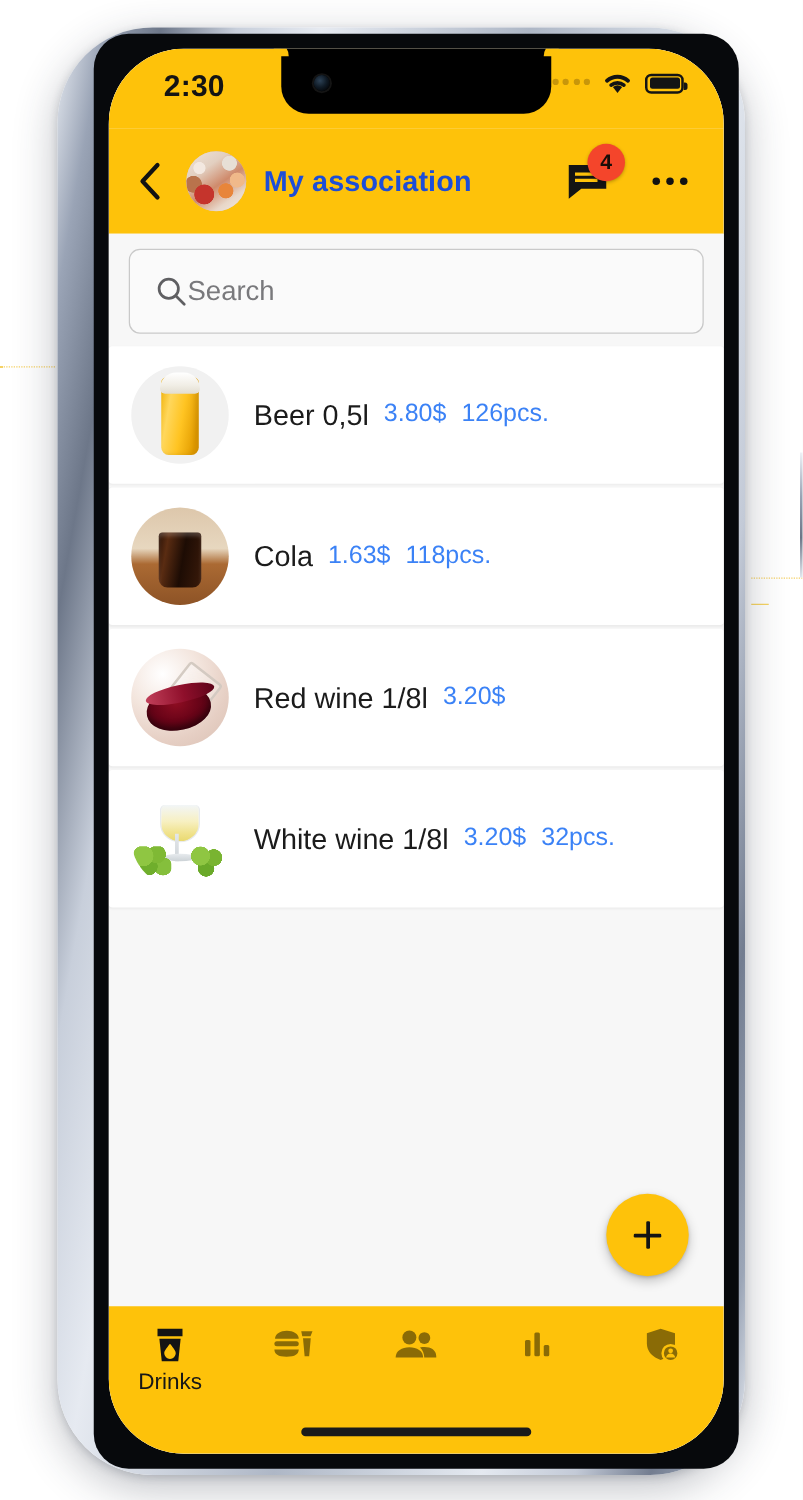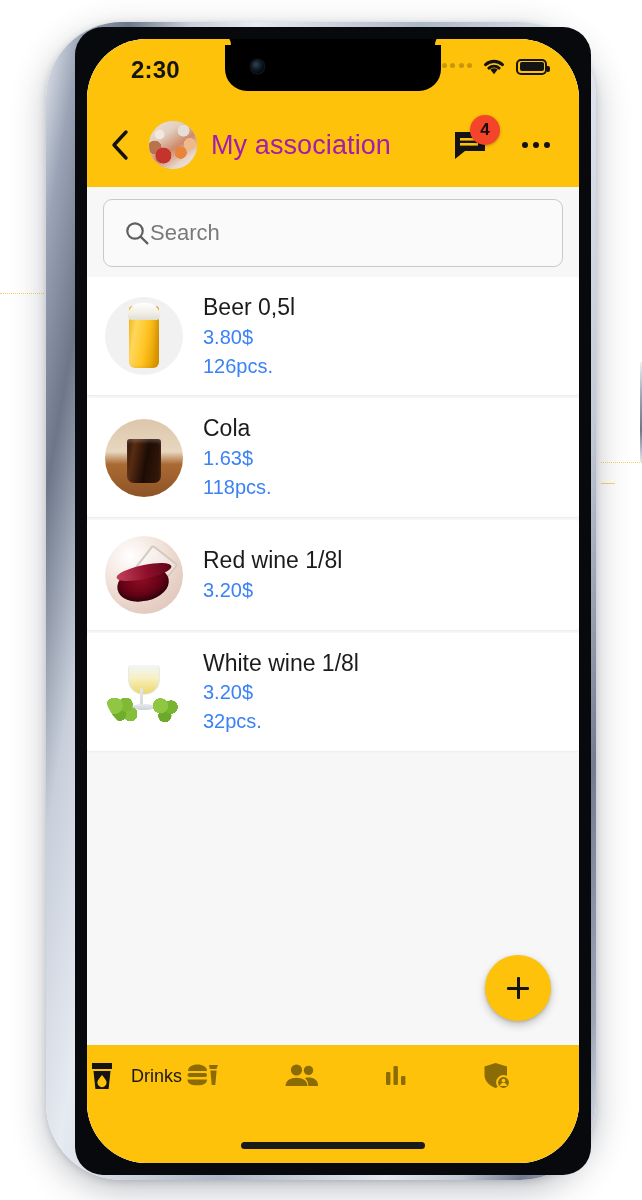--- a/index.html
+++ b/index.html
@@ -150,21 +150,21 @@
       radial-gradient(circle at 22% 28%, #f3e8e0 0 9%, transparent 10%),
       radial-gradient(circle at 72% 20%, #e7dfd6 0 11%, transparent 12%),
       radial-gradient(circle at 30% 72%, #c5342c 0 16%, transparent 17%),
       radial-gradient(circle at 66% 66%, #e8853a 0 13%, transparent 14%),
       radial-gradient(circle at 85% 48%, #f0b98a 0 12%, transparent 13%),
       radial-gradient(circle at 12% 55%, #b9734c 0 13%, transparent 14%),
       linear-gradient(145deg,#efe4da 0%,#e2cfc0 30%,#cf8a6b 55%,#e8d7c9 78%,#f5ece4 100%);
   }
   .appbar-title {
     flex: 1 1 auto;
-    font-size: 27px; font-weight: normal; color: #a21caf;
+    font-size: 23px; font-weight: bold; color: #1d4ed8;
     letter-spacing: .1px;
     white-space: nowrap;
   }
   .chat-btn { position: relative; width: 38px; height: 38px; flex:0 0 auto;
     display:flex; align-items:center; justify-content:center; cursor:pointer; margin-right: 16px;}
   .chat-badge {
     position: absolute; right: -11px; top: -11px;
     min-width: 30px; height: 30px; border-radius: 50%;
     background: #F4452B; color: #1a0d08;
     font-size: 17px; font-weight: bold;
@@ -211,21 +211,21 @@
     min-height: 110px;
     cursor: pointer;
     border-radius: 3px;
     box-shadow: 0 1px 2px rgba(0,0,0,0.05);
   }
   .thumb {
     width: 78px; height: 78px; border-radius: 50%;
     flex: 0 0 auto; overflow: hidden; position: relative;
     background: #f1f1f1;
   }
-  .card-text { display: flex; flex-direction: column; gap: 2px; min-width:0; }
+  .card-text { display: flex; flex-direction: row; gap: 12px; min-width:0; }
   .card-title { font-size: 23px; color: #1b1b1b; line-height: 1.25; }
   .card-sub { font-size: 20px; color: #3b82f6; line-height: 1.34; }
 
   
   .th-beer { background: #f1f1f1; }
   .th-beer .glass {
     position:absolute; left:50%; top:11%; transform:translateX(-50%);
     width: 30px; height: 62px; border-radius: 4px 4px 6px 6px;
     background: linear-gradient(100deg,#f2b300 0%,#ffd34d 22%,#ffc21e 55%,#e8a000 85%,#f6c githubs 100%);
     background: linear-gradient(100deg,#efae00 0%,#ffd75c 25%,#ffc422 55%,#e39d00 88%);
@@ -318,21 +318,21 @@
   .bottomnav {
     flex: 0 0 auto;
     height: 118px;
     background: #FEC20A;
     display: flex; align-items: flex-start;
     padding-top: 12px;
     position: relative;
   }
   .nav-item {
     flex: 1 1 0;
-    display: flex; flex-direction: row; align-items: center; gap: 14px;
+    display: flex; flex-direction: column; align-items: center; gap: 3px;
     cursor: pointer;
     padding-top: 2px;
   }
   .nav-label { font-size: 18px; color: #171717; line-height: 1; }
   .nav-ico { height: 34px; display:flex; align-items:center; justify-content:center; }
   .home-indicator {
     position: absolute; left: 50%; transform: translateX(-50%);
     bottom: 14px; width: 184px; height: 7px; border-radius: 4px;
     background: #1a1a1a;
   }

